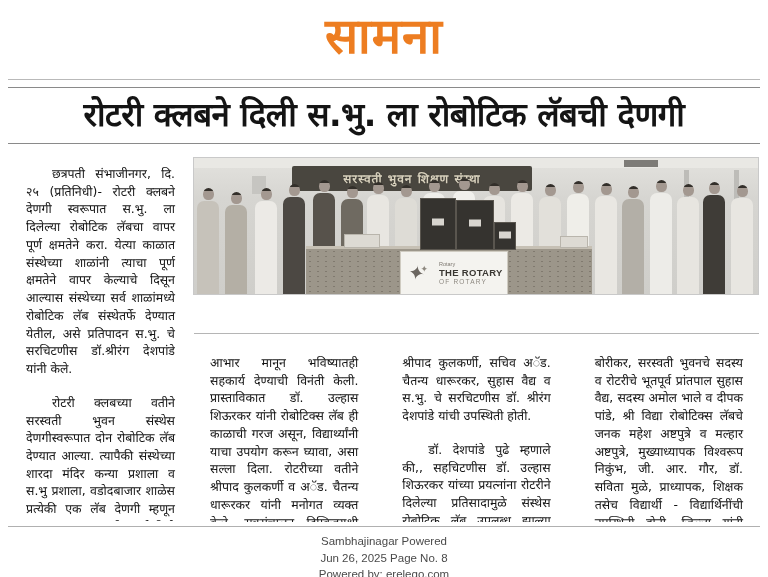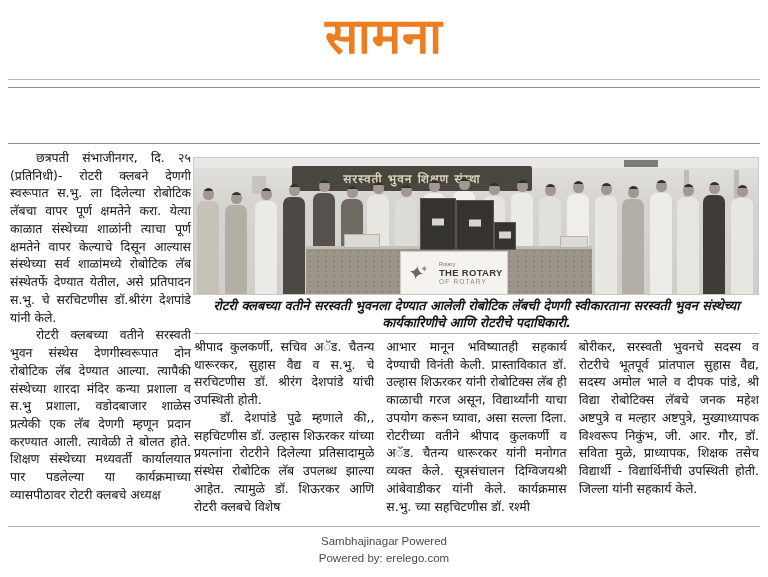--- a/index.html
+++ b/index.html
@@ -11,21 +11,21 @@
   .rule{position:absolute;left:8px;width:752px;height:0;border-top:1px solid #b9b9b9;}
   .rule-masthead{top:79px;}
   .rule-head-top{top:87px;border-top:1px solid #8a8a8a;}
   .rule-head-bot{top:143px;border-top:1px solid #8a8a8a;}
   .rule-bottom{top:526px;border-top:1px solid #b0b0b0;}
   
   .headline{position:absolute;top:90px;left:8px;width:752px;text-align:center;
             font-size:33px;font-weight:bold;white-space:nowrap;letter-spacing:-0.5px;line-height:50px;}
   
   .bodytext{font-size:12.4px;line-height:1.43;text-align:justify;}
-  .bodytext p{margin:0;}
+  .bodytext p{margin:16px;}
   .bodytext p.indent{text-indent:26px;}
   .col1{position:absolute;left:10px;top:149px;width:181px;height:372px;overflow:hidden;}
   .cols-lower{position:absolute;left:194px;top:338px;width:565px;height:184px;
               display:flex;gap:12px;}
   .cols-lower .col{width:181px;height:184px;overflow:hidden;}
   
   .photo{position:absolute;left:194px;top:158px;width:564px;height:136px;overflow:hidden;
          background:linear-gradient(#e3e2de 0%,#d6d5d1 30%,#cfceca 100%);outline:1px solid #c9c9c9;}
   .photo .ceiling{position:absolute;top:0;left:0;width:100%;height:10px;background:#e9e8e4;}
   .photo .wallmark{position:absolute;background:#bdbcb8;}
@@ -64,20 +64,21 @@
 </style>
 </head>
 <body>
 
 <div class="page">
 
   <div class="masthead" style="color: rgb(237, 125, 33);">सामना</div>
   <div class="rule rule-masthead"></div>
 
   <div class="rule rule-head-top"></div>
+  <div class="headline">रोटरी क्लबने दिली स.भु. ला रोबोटिक लॅबची देणगी</div>
   <div class="rule rule-head-bot"></div>
 
   <div class="col1 bodytext">
     <p class="indent">छत्रपती संभाजीनगर, दि. २५ (प्रतिनिधी)- रोटरी क्लबने देणगी स्वरूपात स.भु. ला दिलेल्या रोबोटिक लॅबचा वापर पूर्ण क्षमतेने करा. येत्या काळात संस्थेच्या शाळांनी त्याचा पूर्ण क्षमतेने वापर केल्याचे दिसून आल्यास संस्थेच्या सर्व शाळांमध्ये रोबोटिक लॅब संस्थेतर्फे देण्यात येतील, असे प्रतिपादन स.भु. चे सरचिटणीस डॉ.श्रीरंग देशपांडे यांनी केले.</p>
     <p class="indent">रोटरी क्लबच्या वतीने सरस्वती भुवन संस्थेस देणगीस्वरूपात दोन रोबोटिक लॅब देण्यात आल्या. त्यापैकी संस्थेच्या शारदा मंदिर कन्या प्रशाला व स.भु प्रशाला, वडोदबाजार शाळेस प्रत्येकी एक लॅब देणगी म्हणून प्रदान करण्यात आली. त्यावेळी ते बोलत होते. शिक्षण संस्थेच्या मध्यवर्ती कार्यालयात पार पडलेल्या या कार्यक्रमाच्या व्यासपीठावर रोटरी क्लबचे अध्यक्ष</p>
   </div>
 
   <div class="photo">
     <div class="ceiling"></div>
     <div class="wallmark" style="left:430px;top:2px;width:34px;height:7px;background:#7d7b77;"></div>
@@ -184,36 +185,36 @@
         <span class="star-big">✦</span><span class="star-small">✦</span>
       </div>
       <div class="ptext">
         <div class="pbrand">Rotary</div>
         <div class="pl1">THE ROTARY</div>
         <div class="pl2">OF ROTARY</div>
       </div>
     </div>
   </div>
 
-  <div class="caption">रोटरी क्लबच्या वतीने सरस्वती भुवनला देण्यात आलेली रोबोटिक लॅबची देणगी स्वीकारताना सरस्वती भुवन संस्थेच्या कार्यकारिणीचे आणि रोटरीचे पदाधिकारी.</div>
   <div class="rule rule-caption"></div>
 
   <div class="cols-lower">
+    <div class="col bodytext">
+      <p>आभार मानून भविष्यातही सहकार्य देण्याची विनंती केली. प्रास्ताविकात डॉ. उल्हास शिऊरकर यांनी रोबोटिक्स लॅब ही काळाची गरज असून, विद्यार्थ्यांनी याचा उपयोग करून घ्यावा, असा सल्ला दिला. रोटरीच्या वतीने श्रीपाद कुलकर्णी व अॅड. चैतन्य धारूरकर यांनी मनोगत व्यक्त केले. सूत्रसंचालन दिग्विजयश्री आंबेवाडीकर यांनी केले. कार्यक्रमास स.भु. च्या सहचिटणीस डॉ. रश्मी</p>
+    </div>
     <div class="col bodytext">
       <p>श्रीपाद कुलकर्णी, सचिव अॅड. चैतन्य धारूरकर, सुहास वैद्य व स.भु. चे सरचिटणीस डॉ. श्रीरंग देशपांडे यांची उपस्थिती होती.</p>
       <p class="indent">डॉ. देशपांडे पुढे म्हणाले की,, सहचिटणीस डॉ. उल्हास शिऊरकर यांच्या प्रयत्नांना रोटरीने दिलेल्या प्रतिसादामुळे संस्थेस रोबोटिक लॅब उपलब्ध झाल्या आहेत. त्यामुळे डॉ. शिऊरकर आणि रोटरी क्लबचे विशेष</p>
     </div>
     <div class="col bodytext">
-      <p>आभार मानून भविष्यातही सहकार्य देण्याची विनंती केली. प्रास्ताविकात डॉ. उल्हास शिऊरकर यांनी रोबोटिक्स लॅब ही काळाची गरज असून, विद्यार्थ्यांनी याचा उपयोग करून घ्यावा, असा सल्ला दिला. रोटरीच्या वतीने श्रीपाद कुलकर्णी व अॅड. चैतन्य धारूरकर यांनी मनोगत व्यक्त केले. सूत्रसंचालन दिग्विजयश्री आंबेवाडीकर यांनी केले. कार्यक्रमास स.भु. च्या सहचिटणीस डॉ. रश्मी</p>
-    </div>
-    <div class="col bodytext">
       <p>बोरीकर, सरस्वती भुवनचे सदस्य व रोटरीचे भूतपूर्व प्रांतपाल सुहास वैद्य, सदस्य अमोल भाले व दीपक पांडे, श्री विद्या रोबोटिक्स लॅबचे जनक महेश अष्टपुत्रे व मल्हार अष्टपुत्रे, मुख्याध्यापक विश्वरूप निकुंभ, जी. आर. गौर, डॉ. सविता मुळे, प्राध्यापक, शिक्षक तसेच विद्यार्थी - विद्यार्थिनींची उपस्थिती होती. जिल्ला यांनी सहकार्य केले.</p>
     </div>
   </div>
 
   <div class="rule rule-bottom"></div>
 
   <div class="footer">
     <div>Sambhajinagar Powered</div>
+    <div>Jun 26, 2025 Page No. 8</div>
     <div>Powered by: erelego.com</div>
   </div>
 
 </div>
 
 </body></html>

